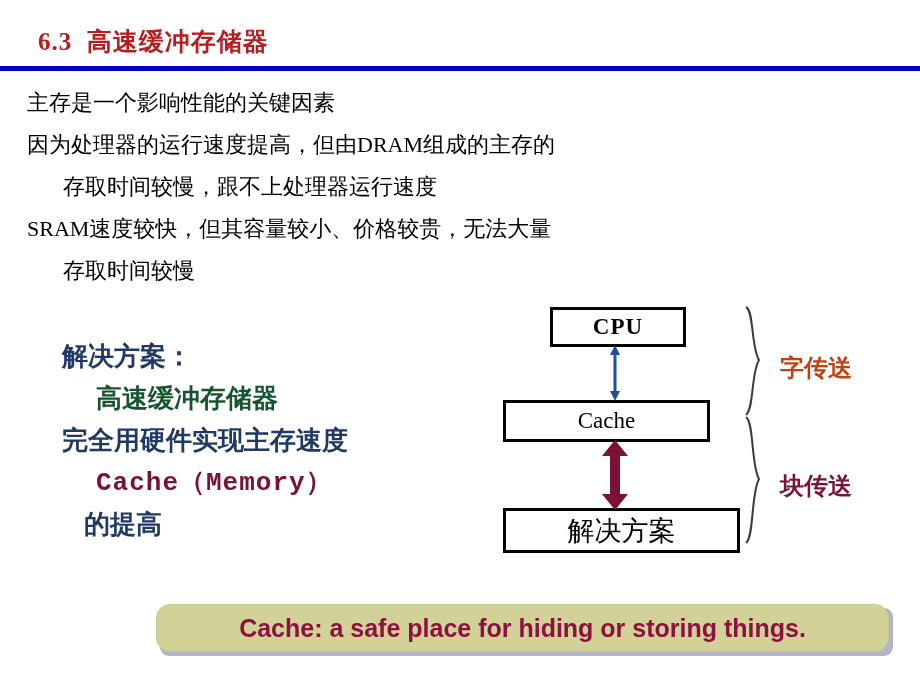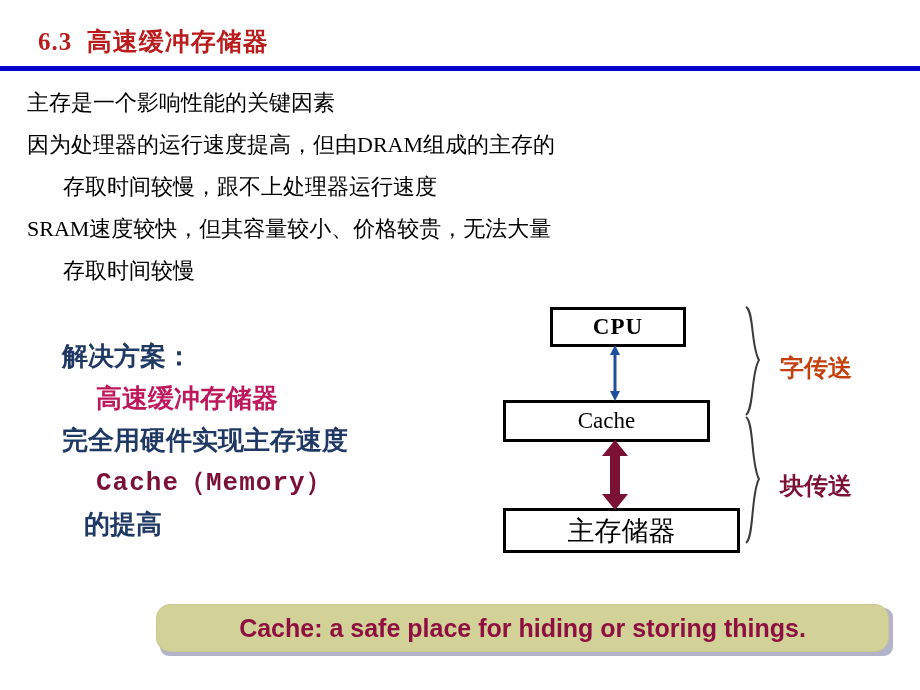--- a/index.html
+++ b/index.html
@@ -62,21 +62,21 @@
     top: 336px;
     width: 430px;
   }
   .sol-line {
     font-family: "Liberation Serif", "DejaVu Serif", serif;
     font-size: 26px;
     line-height: 42px;
     white-space: pre;
   }
   .sol-navy  { color: #1f3864; font-weight: bold; }
-  .sol-dark  { color: #be185d; font-weight: bold; }
+  .sol-dark  { color: #14532d; font-weight: bold; }
   .sol-mono  { color: #7b1236; font-family: "Liberation Mono", "DejaVu Sans Mono", monospace; font-weight: bold; letter-spacing: 1px;}
   .ind1 { padding-left: 34px; }
   .ind2 { padding-left: 22px; }
 
   
   #diagram {
     position: absolute;
     left: 495px;
     top: 295px;
     width: 425px;
@@ -186,21 +186,21 @@
 
   <div class="dbox" id="box-cpu">
     <span>CPU</span>
   </div>
 
   <div class="dbox" id="box-cache">
     <span>Cache</span>
   </div>
 
   <div class="dbox" id="box-mem">
-    <span>主存储器</span>
+    <span>解决方案</span>
   </div>
 
   <svg class="arrow-svg" id="arrow-word" width="16" height="56" viewBox="0 0 16 56">
     <line x1="8" y1="8" x2="8" y2="48" stroke="#1f4e9c" stroke-width="3"></line>
     <polygon points="8,0 3,10 13,10" fill="#1f4e9c"></polygon>
     <polygon points="8,56 3,46 13,46" fill="#1f4e9c"></polygon>
   </svg>
 
   <svg class="arrow-svg" id="arrow-block" width="30" height="70" viewBox="0 0 30 70">
     <rect x="10" y="12" width="10" height="46" fill="#7b1236"></rect>

